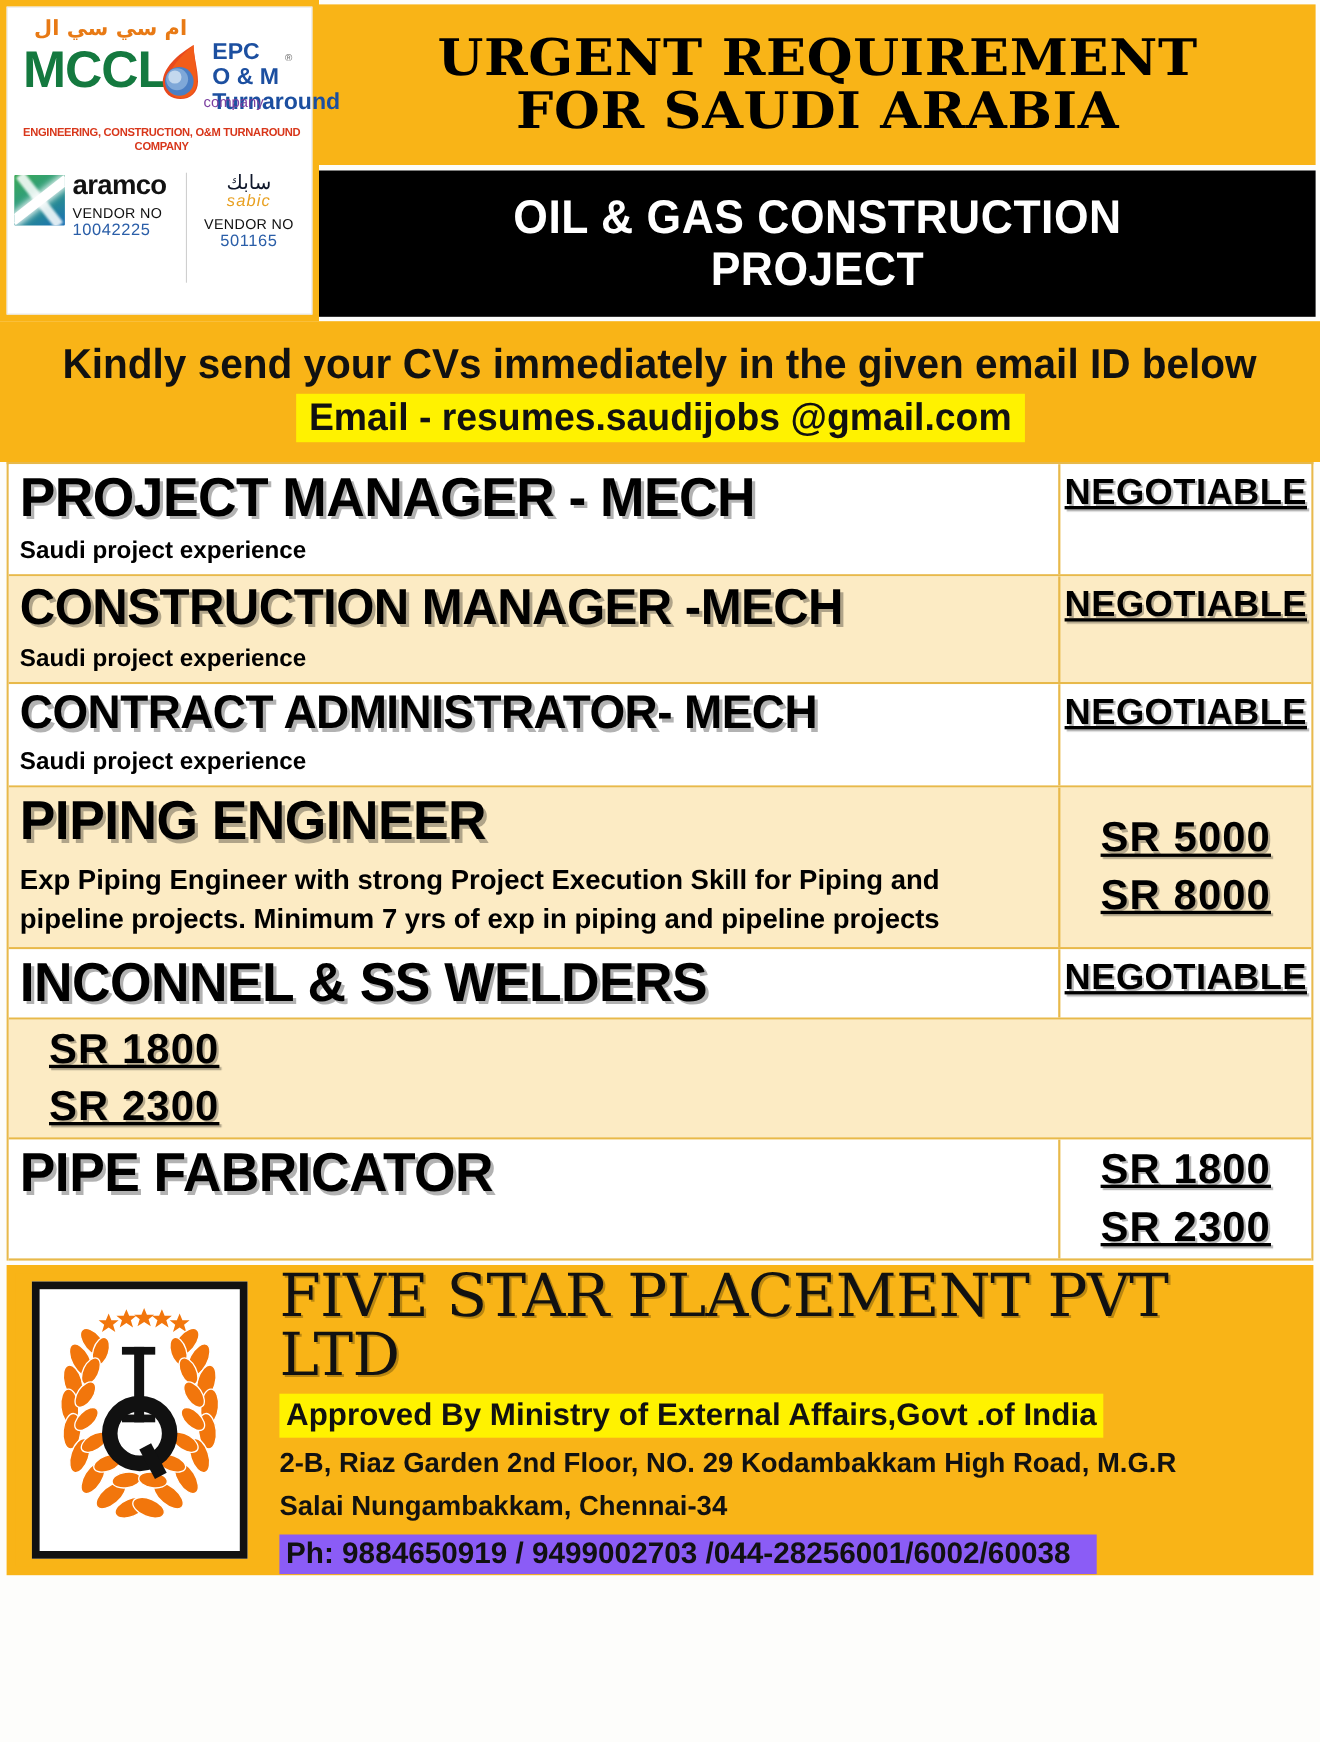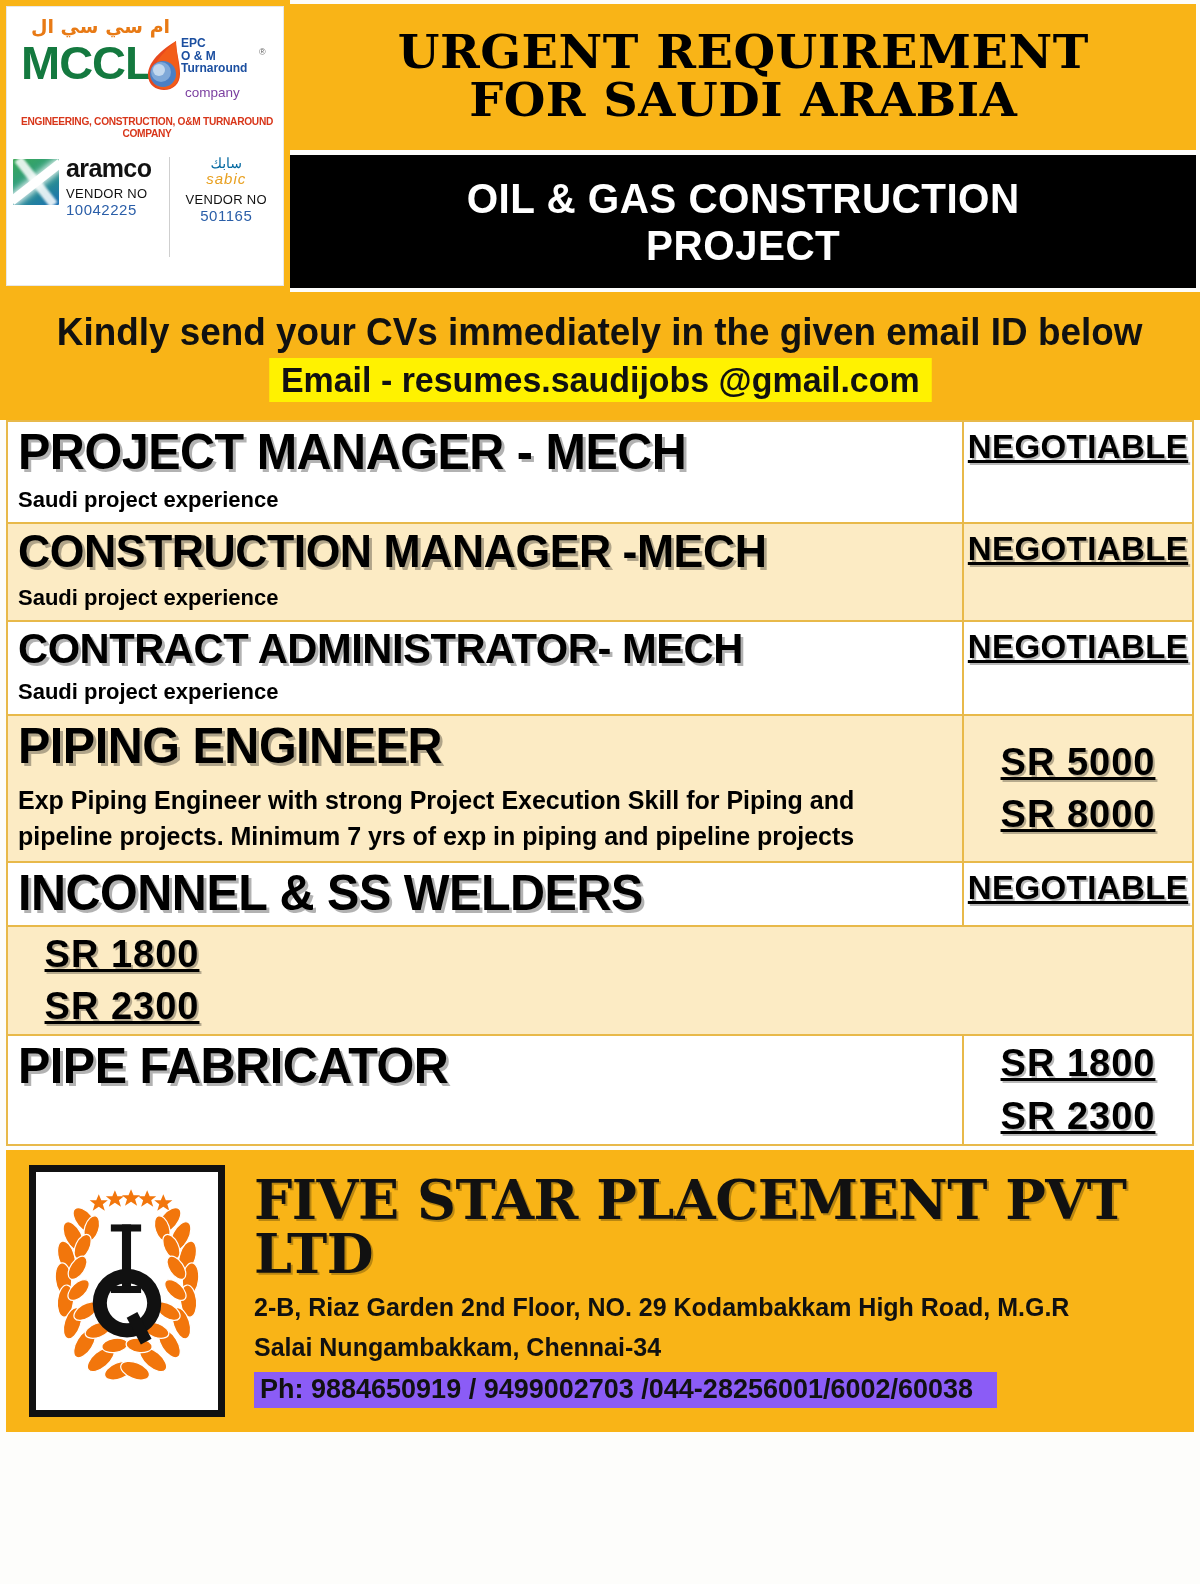--- a/index.html
+++ b/index.html
@@ -35,22 +35,22 @@
   .mccl-word{
     position:absolute;left:8px;top:28px;
     font-size:47px;font-weight:bold;color:#14793f;
     letter-spacing:-1px;line-height:1;
     font-family:"Liberation Sans", sans-serif;
   }
   .flame{
     position:absolute;left:133px;top:28px;width:36px;height:52px;
   }
   .epc-block{
-    position:absolute;left:168px;top:26px;
-    color:#1c4fa0;font-weight:bold;font-size:12px;line-height:1.06;
+    position:absolute;left:180px;top:26px;
+    color:#1c4fa0;font-weight:bold;font-size:21px;line-height:1.06;
   }
   .epc-company{
     position:absolute;left:172px;top:74px;
     color:#7b3fa0;font-size:13.5px;
   }
   .tm{
     position:absolute;left:246px;top:36px;font-size:9px;color:#666;
   }
   .mccl-tagline{
     position:absolute;left:2px;top:104px;width:275px;
@@ -88,21 +88,21 @@
   .aramco-name{
     font-size:25px;font-weight:bold;color:#121212;
     letter-spacing:-0.6px;line-height:1;margin-top:-1px;
   }
   .vno-label{font-size:13px;color:#111;letter-spacing:.3px;margin-top:5px;}
   .vno-num{font-size:15px;color:#2a5ea8;letter-spacing:.5px;}
 
   .sabic-side{
     width:112px;text-align:center;padding-left:6px;
   }
-  .sabic-ar{font-size:14px;color:#0369a1;font-family:Liberation Serif, serif;line-height:1;}
+  .sabic-ar{font-size:18px;color:#0f172a;font-family:Liberation Sans, sans-serif;line-height:1;}
   .sabic-en{font-size:15px;color:#e8a020;font-style:italic;letter-spacing:1px;margin-top:-1px;}
 
   .head-right{
     width:910px;height:292px;box-sizing:border-box;
     display:flex;flex-direction:column;
     padding:4px 4px 4px 0;
   }
   .urgent{
     background:#F9B417;flex:0 0 146px;
     display:flex;align-items:center;justify-content:center;
@@ -210,21 +210,21 @@
     width:196px;height:252px;background:#ffffff;
     border:7px solid #111;box-sizing:border-box;
     position:relative;
   }
   .fs-logo svg{position:absolute;left:0;top:0;width:100%;height:100%;}
   .fs-text{
     flex:1;padding-left:14px;box-sizing:border-box;
     display:flex;flex-direction:column;justify-content:center;gap:2px;
   }
   .fs-name{
-    font-family:"DejaVu Serif", serif;font-weight:bold;
+    font-family:"DejaVu Serif", serif;font-weight:normal;
     font-size:54px;color:#111;line-height:1;letter-spacing:-0.5px;
     transform:scaleX(1.0);transform-origin:left center;
     text-shadow:2px 2px 0 rgba(0,0,0,.25);
     margin-bottom:6px;
   }
   .fs-approved{
     font-family:"Liberation Sans Narrow","Liberation Sans",sans-serif;
     font-weight:bold;font-size:28.5px;color:#111;
     background:#FFF200;padding:3px 6px 4px 6px;align-self:flex-start;
     margin-bottom:3px;
@@ -439,20 +439,21 @@
             <rect x="74" y="113" width="30" height="7"></rect>
             <path d="M90 96 A34 34 0 1 0 90 164 A34 34 0 1 0 90 96 Z M90 110 A20 20 0 1 1 90 150 A20 20 0 1 1 90 110 Z"></path>
             <rect x="96" y="140" width="12" height="30" transform="rotate(-28 102 155)"></rect>
           </g>
         </svg>
       </div>
     </div>
 
     <div class="fs-text">
       <div class="fs-name">FIVE STAR PLACEMENT PVT LTD</div>
+      <div class="fs-approved">Approved By Ministry of External Affairs,Govt .of  India</div>
       <div class="fs-addr">2-B, Riaz Garden 2nd Floor, NO. 29 Kodambakkam High Road, M.G.R</div>
       <div class="fs-addr">Salai Nungambakkam, Chennai-34</div>
       <div class="fs-phone">Ph: 9884650919 / 9499002703 /044-28256001/6002/60038</div>
     </div>
 
   </div>
 
 </div>
 
 </body></html>

